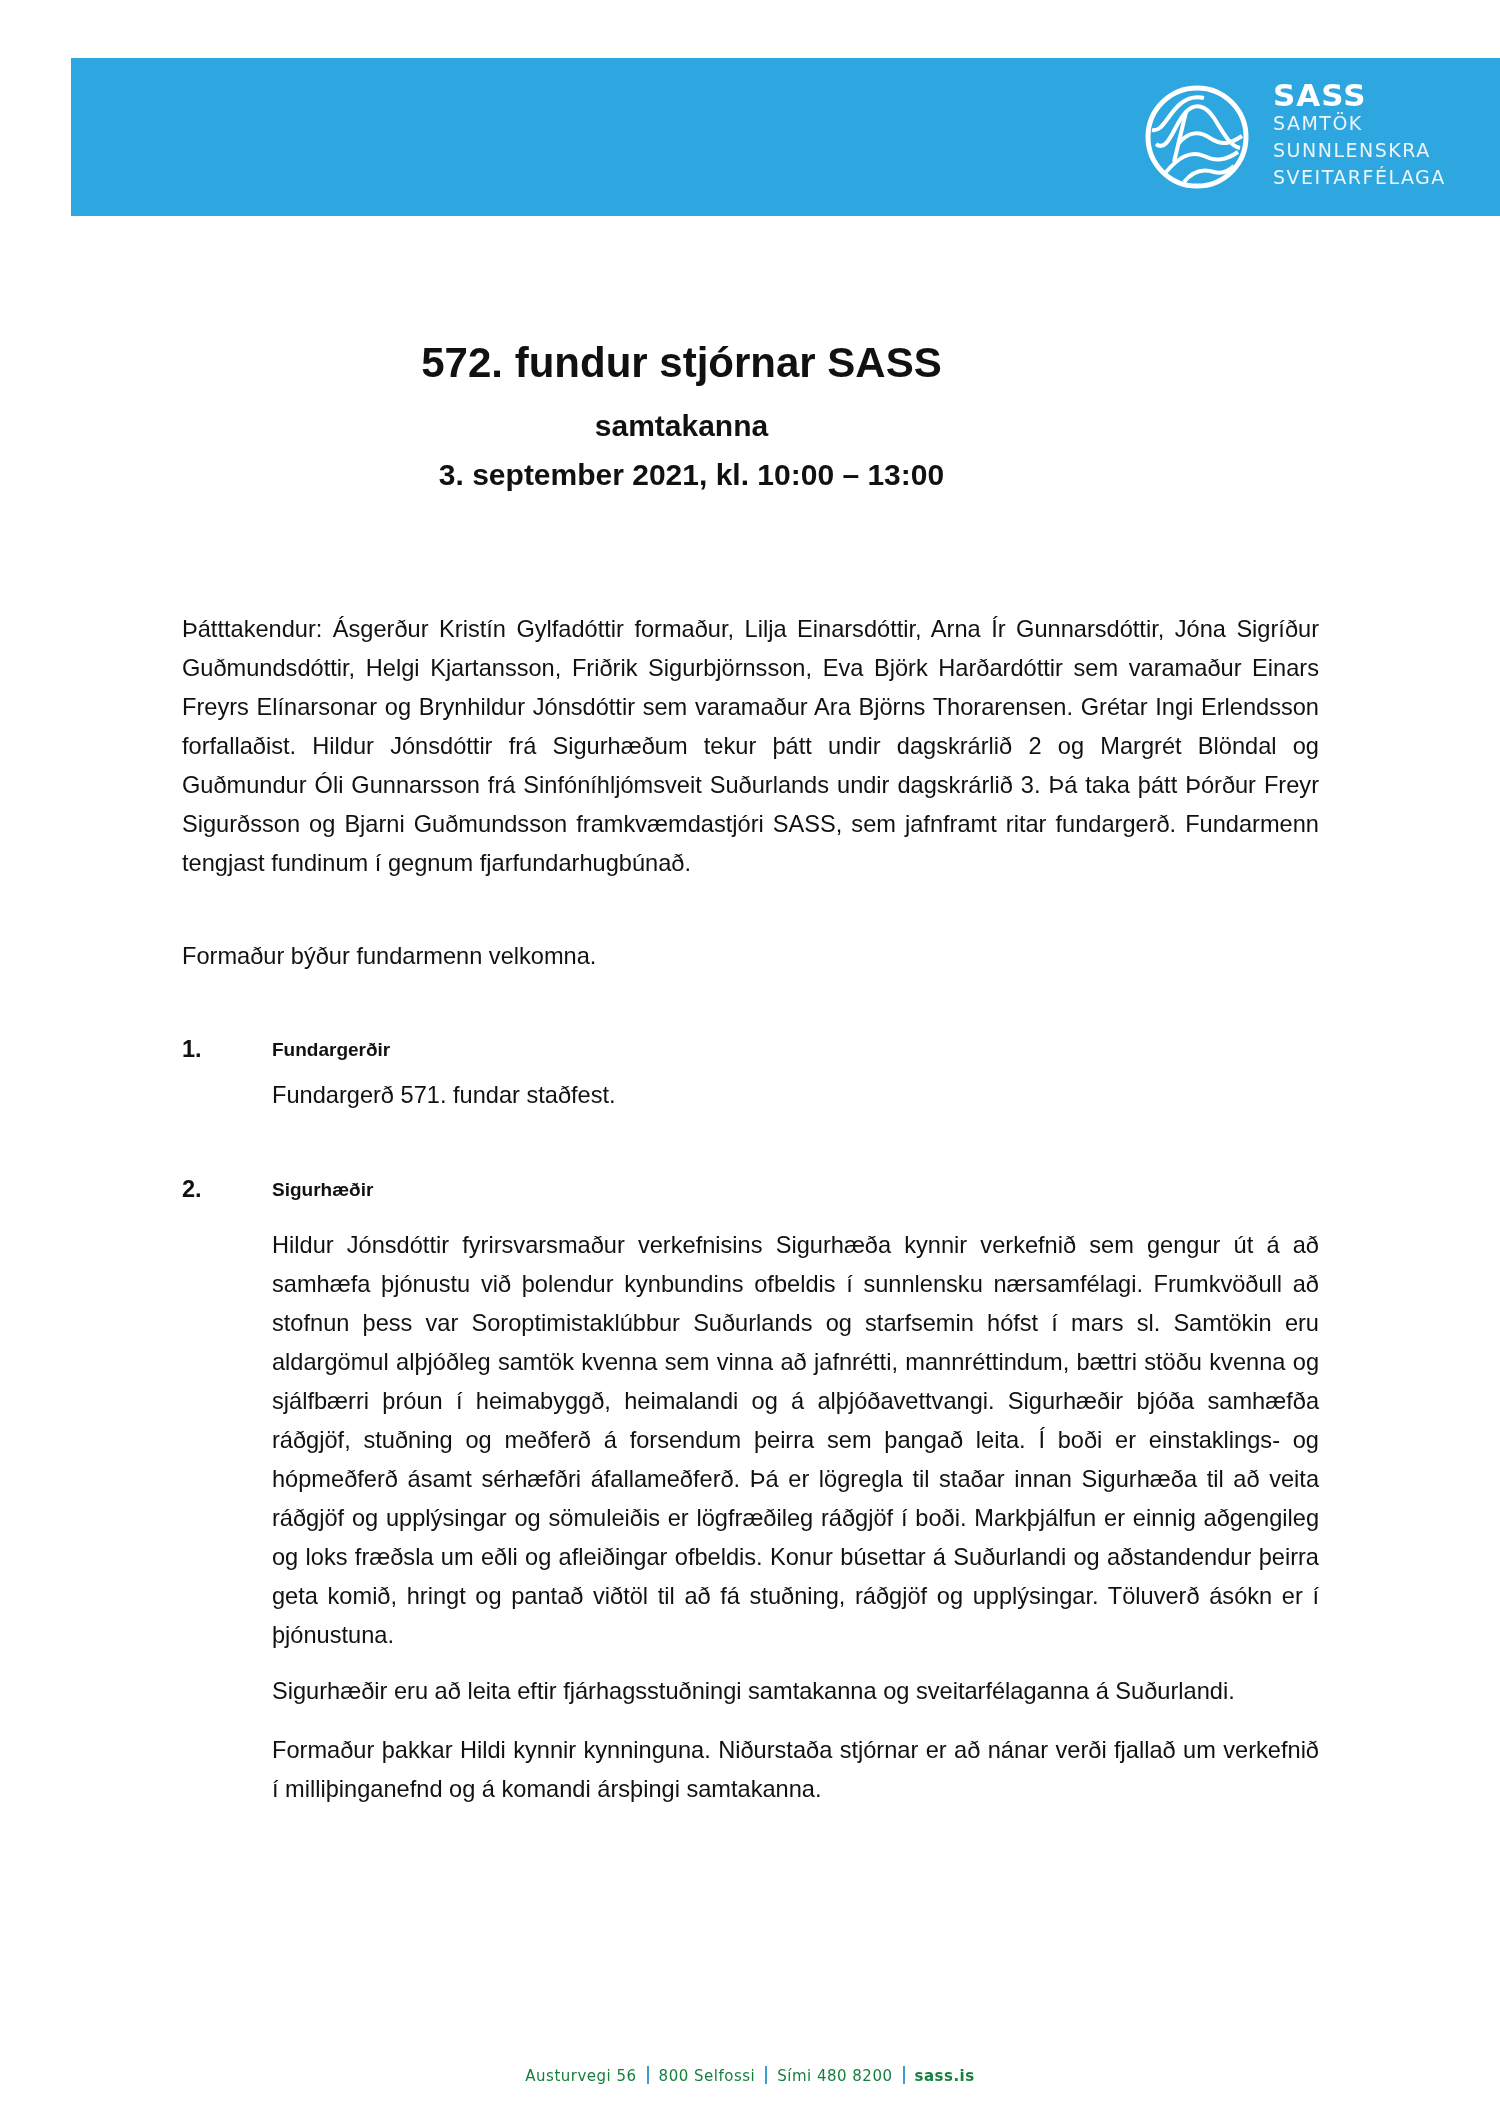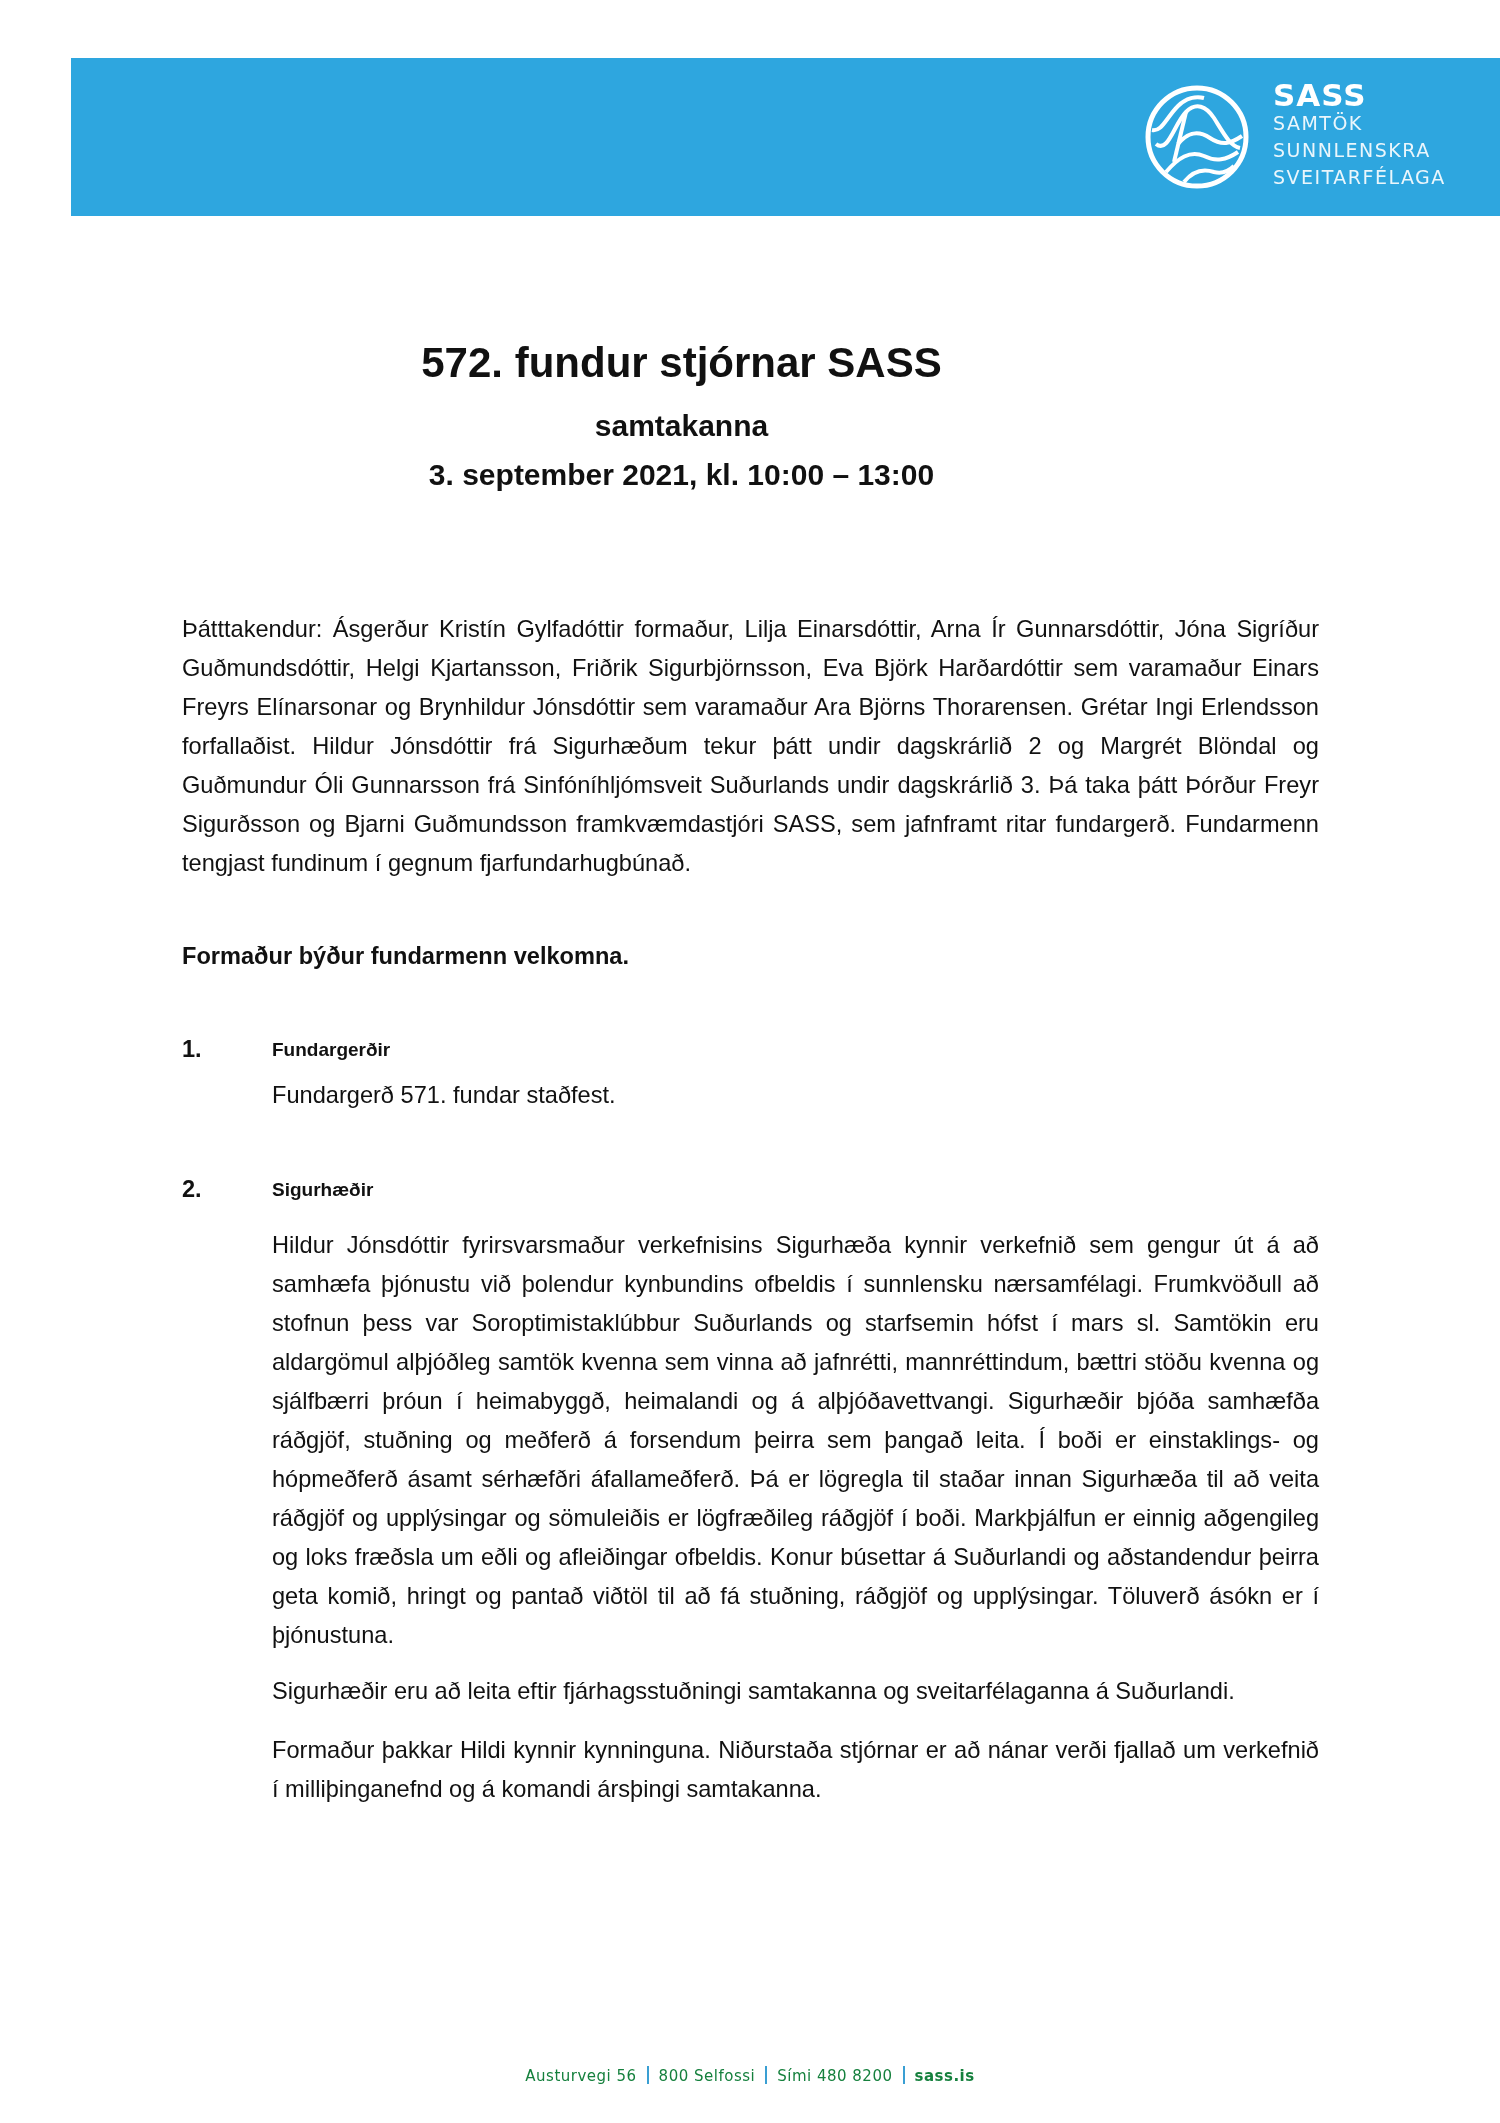--- a/index.html
+++ b/index.html
@@ -7,25 +7,25 @@
          font-family: "Liberation Sans", sans-serif; color: #111; }
   .banner { position: absolute; left: 71px; top: 58px; width: 1429px; height: 158px; background: #2ea6df; }
   .logo-mark { position: absolute; left: 1144px; top: 84px; width: 106px; height: 106px; }
   .logo-text { position: absolute; left: 1273px; top: 80px; color: #fff; font-family: "DejaVu Sans", sans-serif; }
   .logo-text .abbr { font-weight: bold; font-size: 31px; letter-spacing: 1px; line-height: 30px; }
   .logo-text .line { font-size: 19px; letter-spacing: 1.5px; line-height: 27px; color: #eaf6fc; }
 
   .title-block { position: absolute; left: 0; width: 1363px; text-align: center; font-weight: bold; color: #111; }
   .t1 { top: 333px; font-size: 42px; line-height: 60px; }
   .t2 { top: 403px; font-size: 30px; line-height: 46px; }
-  .t3 { top: 452px; font-size: 30px; line-height: 46px; }
+  .t3 { top: 452px; font-size: 30px; line-height: 46px; padding-left: 10px; }
 
   .para { position: absolute; font-size: 23.6px; line-height: 39px; text-align: justify; color: #111; }
   .p-participants { left: 182px; top: 610px; width: 1137px; }
-  .p-welcome { left: 182px; top: 937px; width: 1137px; font-weight: bold; }
+  .p-welcome { left: 182px; top: 937px; width: 1137px; }
   .item-num { position: absolute; left: 182px; font-weight: bold; font-size: 23.6px; line-height: 39px; }
   .item-head { position: absolute; left: 272px; font-weight: bold; font-size: 19px; line-height: 39px; }
   .n1 { top: 1030px; } .n2 { top: 1170px; }
   .p-item1 { left: 272px; top: 1076px; width: 1047px; }
   .p-item2a { left: 272px; top: 1226px; width: 1047px; }
   .p-item2b { left: 272px; top: 1672px; width: 1047px; }
   .p-item2c { left: 272px; top: 1731px; width: 1047px; }
 
   .footer { position: absolute; left: 0; width: 1500px; top: 2066px; text-align: center;
             font-family: "DejaVu Sans", sans-serif; font-size: 15px; color: #15803d; letter-spacing: 0.5px; }

